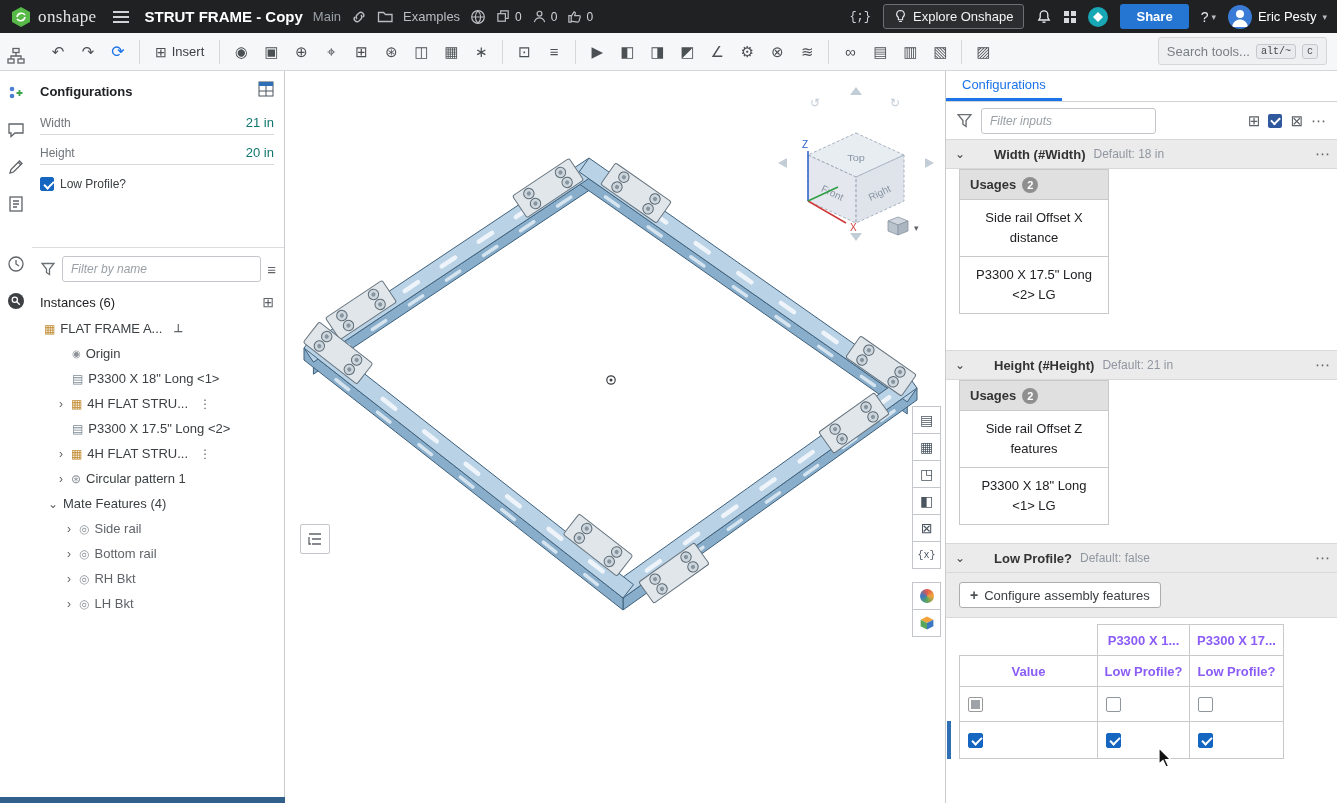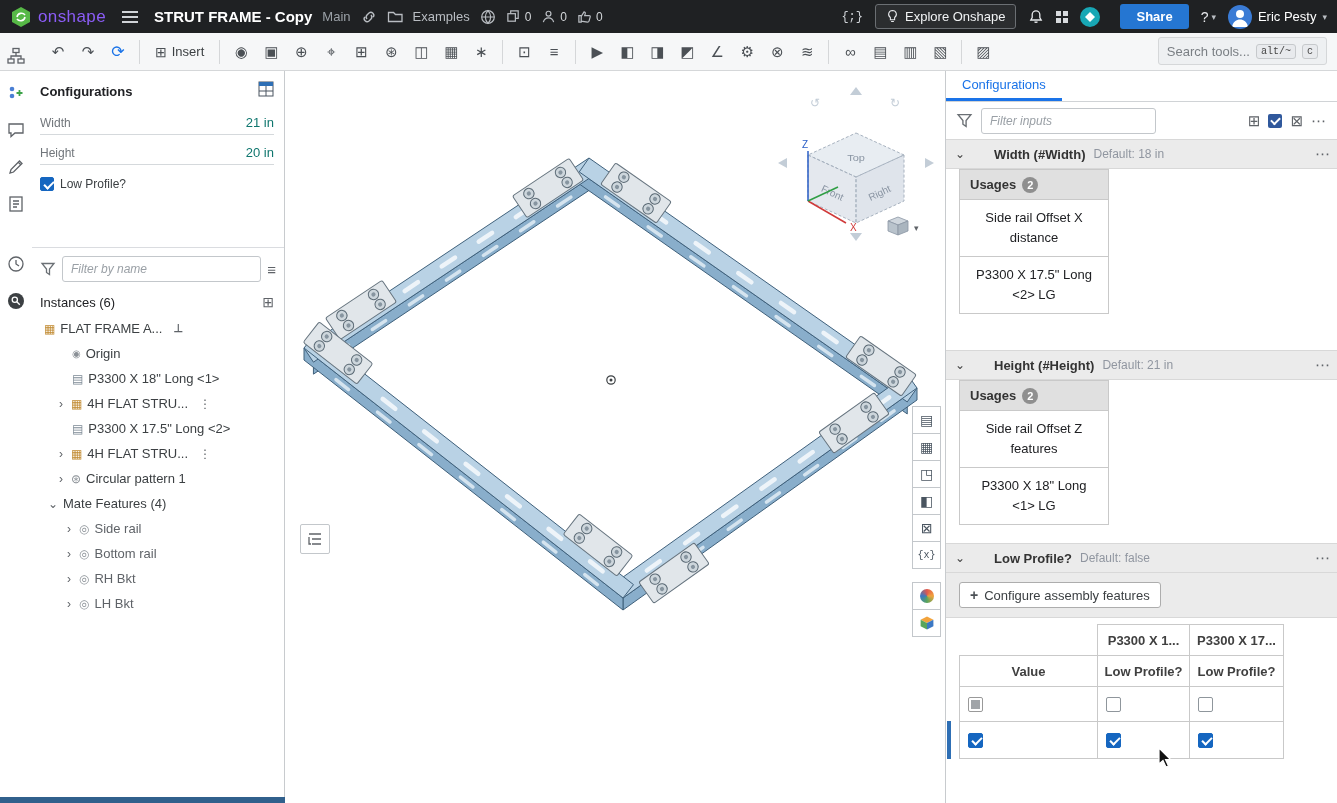--- a/index.html
+++ b/index.html
@@ -1,35 +1,35 @@
 <!DOCTYPE html>
 <html><head>
 <meta charset="utf-8">
 <style>
   * { box-sizing: border-box; margin: 0; padding: 0; }
   html,body { width:1337px; height:803px; overflow:hidden; font-family:"Liberation Sans", sans-serif; background:#fff; position:relative; }
 
   
   .topbar { position:absolute; left:0; top:0; width:1337px; height:33px; background:#1f2123; display:flex; align-items:center; padding:0 10px; gap:10px; color:#fff; }
   .logo-wrap { display:flex; align-items:center; gap:6px; }
-  .wordmark { font-size:17px; font-weight:500; color:#8b5cf6; letter-spacing:0.4px; }
+  .wordmark { font-size:17px; font-weight:500; color:#e5e5e5; letter-spacing:0.4px;font-family:Liberation Serif, serif; }
   .hamb { width:16px; height:12px; border-top:2px solid #cfd3d7; border-bottom:2px solid #cfd3d7; position:relative; margin:0 6px; }
   .hamb::after { content:""; position:absolute; left:0; right:0; top:3px; height:2px; background:#cfd3d7; }
   .doc-title { font-size:15px; font-weight:bold; color:#fff; white-space:nowrap; }
   .ws-label { font-size:13px; color:#9aa0a6; }
   .tb-ic { display:flex; align-items:center; color:#b9bdc2; }
   .tb-txt { font-size:13px; color:#b9bdc2; }
   .stat { display:flex; align-items:center; gap:4px; font-size:12px; color:#d3d6d9; }
   .topbar-right { margin-left:auto; display:flex; align-items:center; gap:12px; }
   .dev-glyph { font-size:12px; color:#cfd3d7; font-family:"Liberation Mono", monospace; }
   .explore-btn { display:flex; align-items:center; gap:6px; background:#2b2d2f; border:1px solid #6b6f73; color:#f1f3f4; font-size:13px; padding:4px 10px; border-radius:3px; white-space:nowrap; }
   .apps-grid { width:12px; height:12px; display:grid; grid-template-columns:5px 5px; grid-template-rows:5px 5px; gap:2px; }
   .apps-grid span { background:#d7dadd; }
   .learn-circle { width:20px; height:20px; border-radius:50%; background:#18a7b5; display:flex; align-items:center; justify-content:center; }
-  .share-btn { background:#2576d2; color:#fff; font-size:13px; font-weight:bold; padding:5px 16px; border-radius:3px; border:none;margin-left:8px; }
+  .share-btn { background:#2576d2; color:#fff; font-size:13px; font-weight:bold; padding:5px 16px; border-radius:3px; border:none; }
   .help-wrap { display:flex; align-items:center; gap:3px; color:#e8eaed; font-size:14px; }
   .caret { font-size:9px; color:#b9bdc2; }
   .avatar { width:24px; height:24px; border-radius:50%; background:#3a7bd5; display:flex; align-items:center; justify-content:center; overflow:hidden; }
   .user-wrap { display:flex; align-items:center; gap:6px; }
   .user-name { font-size:13px; color:#fff; }
 
   
   .toolbar { position:absolute; left:0; top:33px; width:1337px; height:38px; background:#f6f7f8; border-bottom:1px solid #d5d7d9; display:flex; align-items:center; padding-left:44px; gap:2px; }
   .tbtn { min-width:28px; height:28px; display:flex; align-items:center; justify-content:center; font-size:15px; color:#4b5055; border-radius:3px; }
   .tbtn.blue { color:#1a73e8; font-size:16px; }
@@ -106,21 +106,21 @@
   .usages { margin:0 0 36px 13px; width:150px; border:1px solid #c9c9c9; border-bottom:none; }
   .usages.mb18 { margin-bottom:18px; }
   .u-hdr { background:#e0e0e0; border-bottom:1px solid #c9c9c9; height:30px; display:flex; align-items:center; gap:6px; padding:0 10px; font-size:13px; font-weight:bold; color:#333; }
   .badge { width:16px; height:16px; border-radius:50%; background:#8f8f8f; color:#fff; font-size:11px; font-weight:bold; display:flex; align-items:center; justify-content:center; }
   .u-row { background:#fff; border-bottom:1px solid #c9c9c9; padding:8px 10px; font-size:13px; color:#202124; line-height:20px;text-align:center; }
   .lp-zone { background:#ebebeb; padding:9px 0 9px 13px; border-bottom:1px solid #d8d8d8; }
   .cfg-feat-btn { display:inline-flex; align-items:center; gap:6px; background:#fff; border:1px solid #adadad; border-radius:3px; height:26px; padding:0 10px; font-size:13px; color:#3c4043; }
   .cfg-feat-btn .plus { font-size:14px; color:#4b5055; font-weight:bold; }
   .lp-table-wrap { position:relative; margin-left:13px; margin-top:6px; }
   .lp-table { border-collapse:collapse; }
-  .lp-table td { border:1px solid #c9c9c9; background:#fff; font-size:13px; color:#404040; }
+  .lp-table td { border:1px solid #c9c9c9; background:#fff; font-size:13px; color:#8b5cf6; }
   .lp-table .hdr1 td, .lp-table .hdr2 td { height:31px; text-align:center; font-weight:bold; }
   .lp-table td.ghost { border:none; background:transparent; }
   .lp-table .drow td { height:35px; padding-left:8px; }
   .lp-table .drow.sel td { height:37px; }
   .sel-bar { position:absolute; left:-12px; top:97px; width:4px; height:38px; background:#2e6fb5; }
   .c1{width:138px}.c2{width:92px}.c3{width:94px}
 
   
   .cb { display:inline-block; width:15px; height:15px; border-radius:2px; position:relative; vertical-align:middle; }
   .cb.chk { background:#1566c0; border:1px solid #1566c0; }

